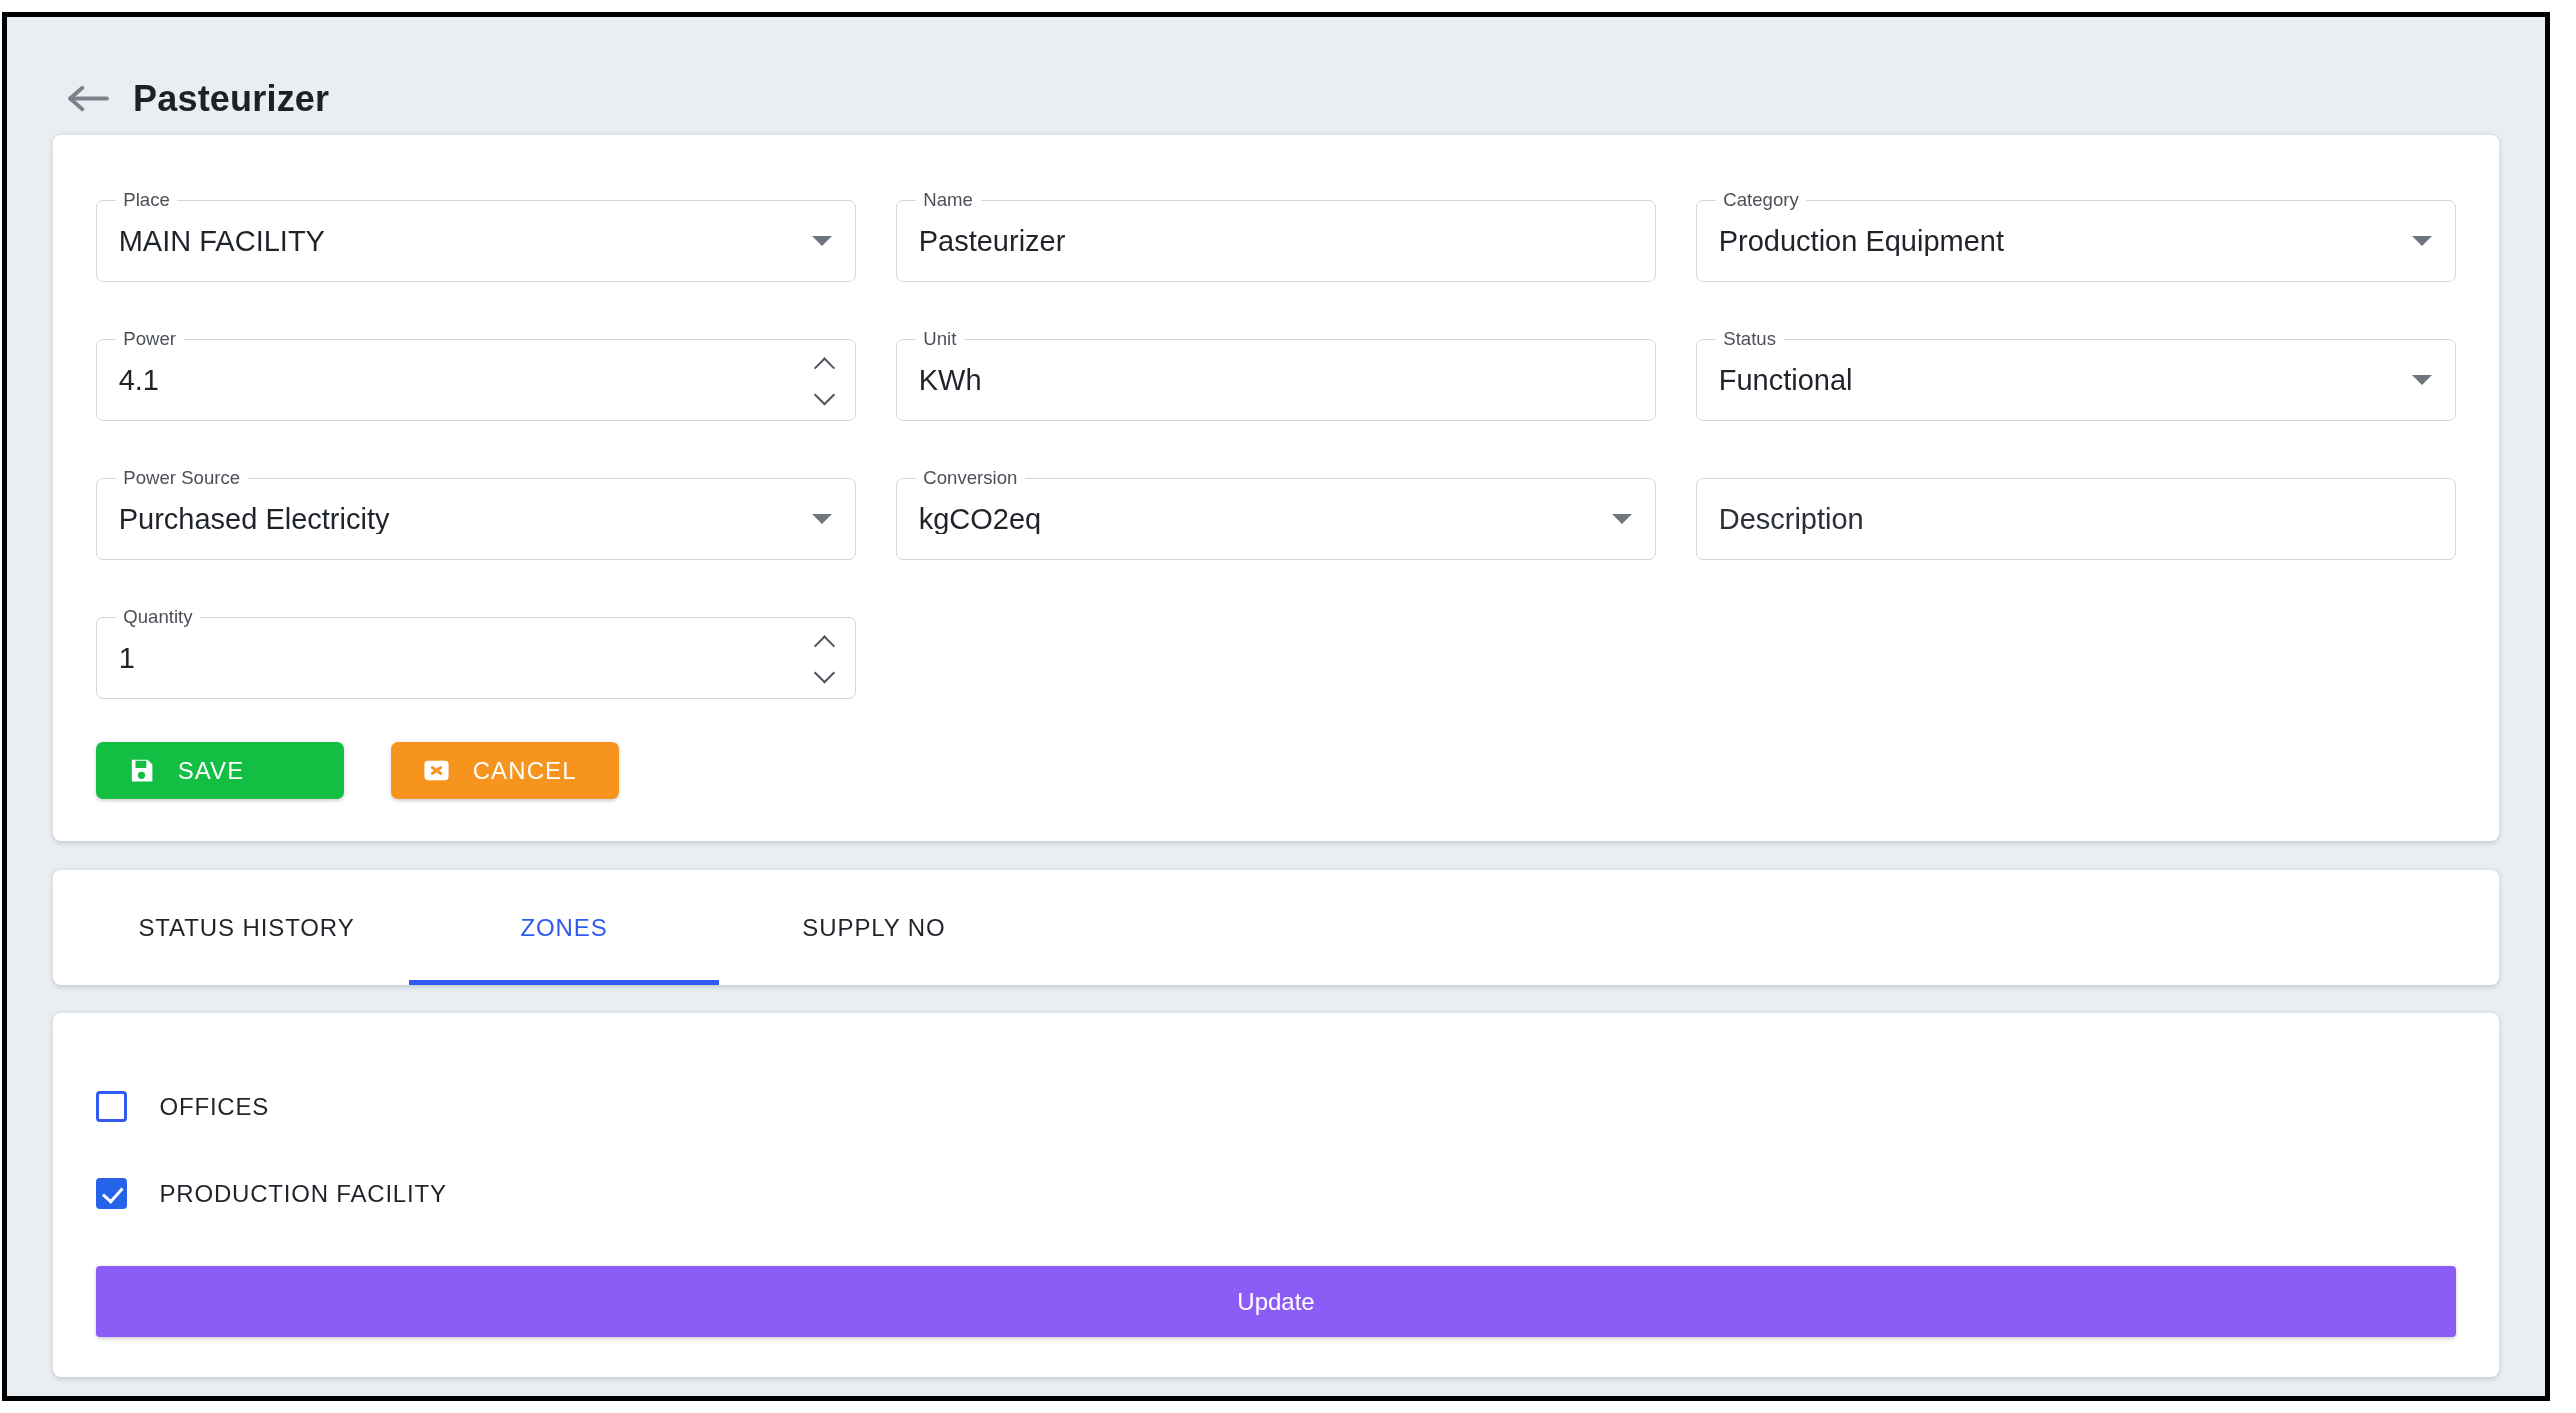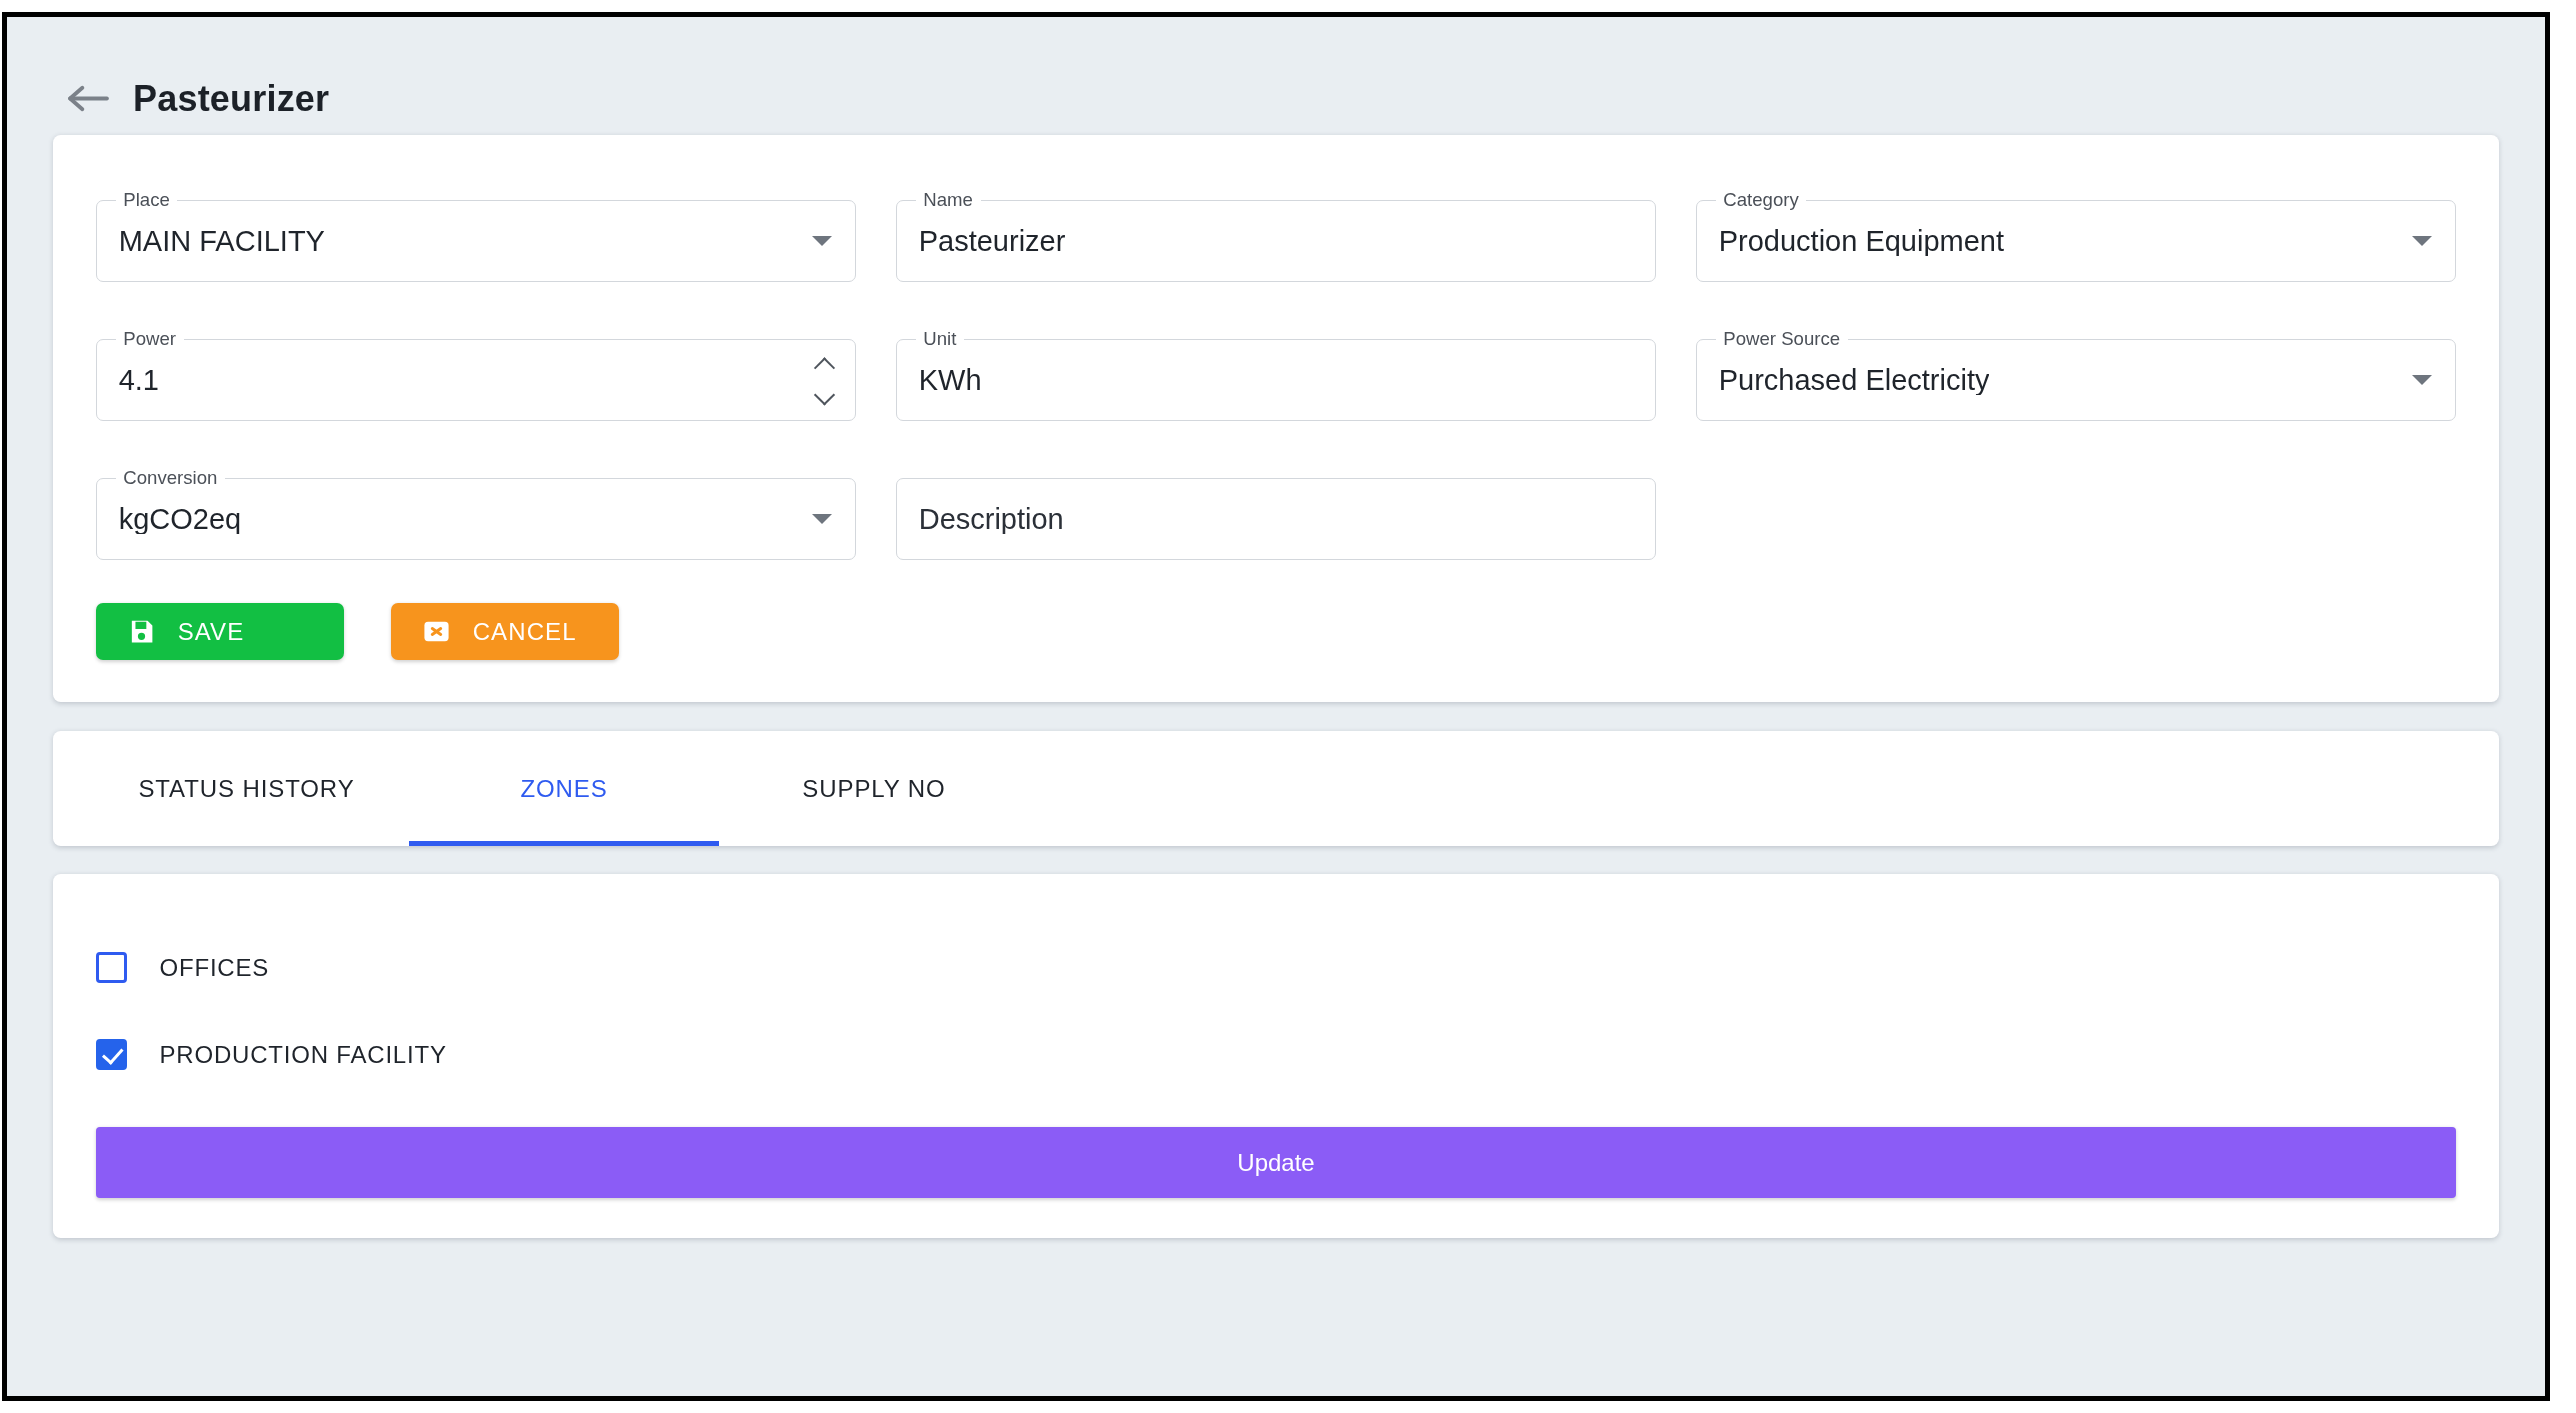--- a/index.html
+++ b/index.html
@@ -310,20 +310,27 @@
         </div>
       </div>
 
       <div class="field">
         <div class="field-box">
           <span class="field-label">Unit</span>
           <span class="field-value">KWh</span>
         </div>
       </div>
 
+      <div class="field">
+        <div class="field-box">
+          <span class="field-label">Status</span>
+          <span class="field-value">Functional</span>
+          <span class="caret-down-icon"></span>
+        </div>
+      </div>
 
       <div class="field">
         <div class="field-box">
           <span class="field-label">Power Source</span>
           <span class="field-value">Purchased Electricity</span>
           <span class="caret-down-icon"></span>
         </div>
       </div>
 
       <div class="field">
@@ -333,20 +340,30 @@
           <span class="caret-down-icon"></span>
         </div>
       </div>
 
       <div class="field field-plain">
         <div class="field-box">
           <span class="field-value placeholder">Description</span>
         </div>
       </div>
 
+      <div class="field">
+        <div class="field-box">
+          <span class="field-label">Quantity</span>
+          <span class="field-value">1</span>
+          <span class="stepper">
+            <span class="chev up"></span>
+            <span class="chev down"></span>
+          </span>
+        </div>
+      </div>
 
     </div>
 
     <div class="actions">
       <button class="btn btn-save">
         <span class="btn-icon">
           <svg width="29" height="29" viewBox="0 0 24 24">
             <path fill="#ffffff" d="M4 3h13l4 4v14H4V3zm3 1v6h9V4H7zm5 9a3 3 0 100 6 3 3 0 000-6z"></path>
           </svg>
         </span>

